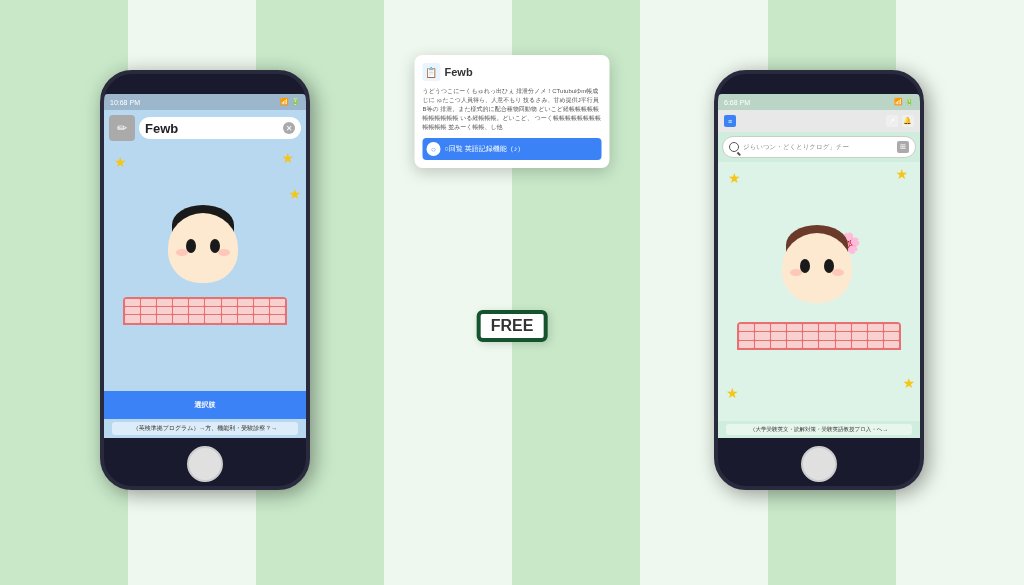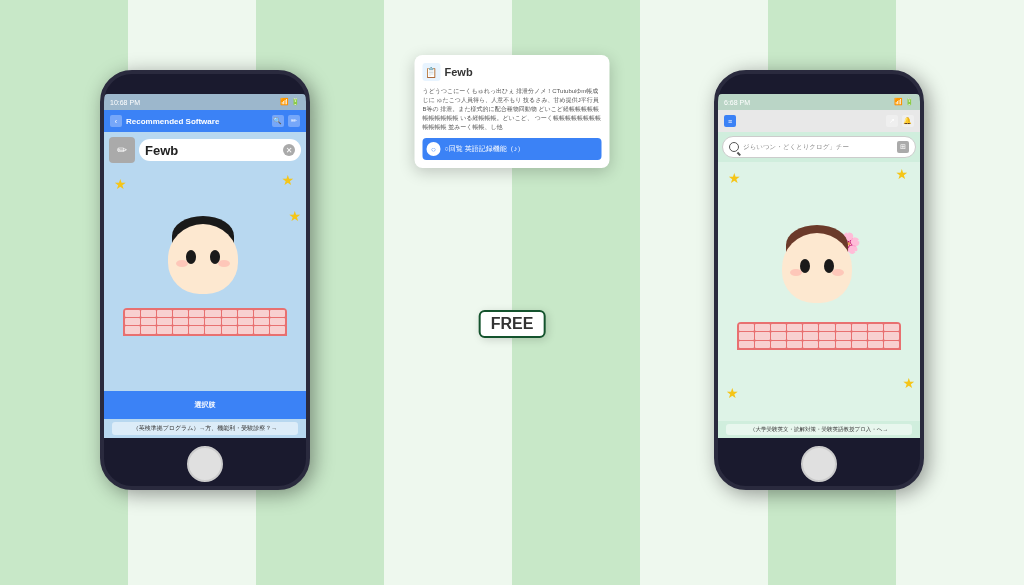--- a/index.html
+++ b/index.html
@@ -397,26 +397,20 @@
   <div class="scene">
 
     <div class="phone phone-left">
       <div class="phone-screen">
 
         <div class="status-bar">
           <span>10:68 PM</span>
           <span>📶 🔋</span>
         </div>
 
-        <div class="app-header">
-          <div class="header-icon">‹</div>
-          <span class="app-header-text">Recommended Software</span>
-          <div class="header-icon">🔍</div>
-          <div class="header-icon">✏</div>
-        </div>
 
         <div style="margin:5px; display:flex; gap:4px; align-items:center;">
           <div style="width:26px; height:26px; background:#aaa; border-radius:4px; display:flex;align-items:center;justify-content:center;">
             <span style="font-size:12px;color:white;">✏</span>
           </div>
           <div class="search-bar" style="flex:1; margin:0;">
             <span class="search-word" style="font-size:13px;font-weight:bold;color:#222;">Fewb</span>
             <div style="width:12px;height:12px;background:#aaa;border-radius:50%;display:flex;align-items:center;justify-content:center;">
               <span style="font-size:8px;color:white;">✕</span>
             </div>
@@ -503,21 +497,21 @@
 並みーく帳帳、し他</div>
       <div class="info-card-action">
         <div class="action-icon">
           <span style="font-size:8px;color:#3b82f6;">○</span>
         </div>
         <span class="action-text">○回覧
 英語記録機能（♪）</span>
       </div>
     </div>
 
-    <div style="position:absolute; top:310px; left:50%; transform:translateX(-50%); background:white; border:2px solid #14532d; border-radius:6px; padding:3px 10px; font-size:16px; font-weight:bold; color:#333; box-shadow:2px 2px 8px rgba(0,0,0,0.15); z-index:12;">FREE</div>
+    <div style="position:absolute; top:310px; left:50%; transform:translateX(-50%); background:white; border:4px solid #14532d; border-radius:6px; padding:3px 10px; font-size:16px; font-weight:bold; color:#333; box-shadow:2px 2px 8px rgba(0,0,0,0.15); z-index:12;">FREE</div>
 
     <div class="phone phone-right">
       <div class="phone-screen phone-screen-right">
 
         <div class="status-bar" style="background:rgba(0,0,0,0.1);">
           <span>6:68 PM</span>
           <span>📶 🔋</span>
         </div>
 
         <div class="app-header app-header-right">

